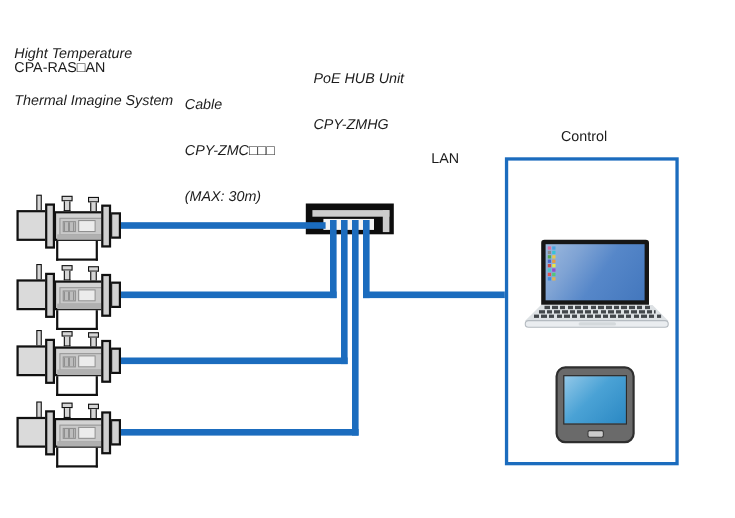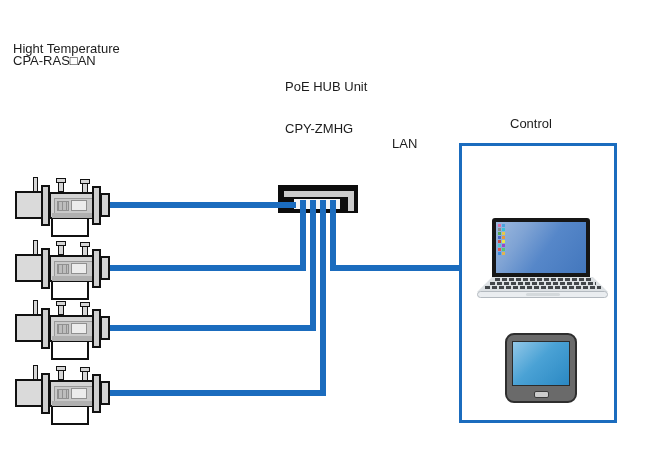--- a/index.html
+++ b/index.html
@@ -2,25 +2,25 @@
 <html style="--blue: #1b6cbe;"><head>
 <meta charset="utf-8">
 <style>
   * { margin:0; padding:0; box-sizing:border-box; }
   html,body { background:#ffffff; }
   body { font-family:"Liberation Sans", sans-serif; }
   .canvas { position:relative; width:668px; height:471px; background:#fff; overflow:hidden; }
 
   
   .lbl { position:absolute; font-size:13px; line-height:1.08; color:#1c1c1c; white-space:pre; }
-  .lbl span { display:block; }
+  .lbl span { display:block;font-style:italic; }
   #title       { left:13px;  top:14px;  }
   #cam-model   { left:13px;  top:54px;  }
   #cable-lbl   { left:168px; top:60px;  }
-  #hub-lbl     { left:285px; top:52px;  }
+  #hub-lbl     { left:285px; top:36px;  }
   #sw-lbl      { left:496px; top:63px;  }
   #computer-lbl{ left:510px; top:117px; }
   #lan-lbl     { left:392px; top:137px; }
   #cp-lbl      { left:498px; top:202px; }
 
   
   .cable { position:absolute; background:var(--blue); }
   #cable-cam1  { left:110px; top:202px; width:186px; height:6px; }
   #cable-cam2h { left:110px; top:265px; width:196px; height:6px; }
   #cable-cam3h { left:110px; top:325px; width:206px; height:6px; }
@@ -84,22 +84,28 @@
   .bolt-cap   { position:static !important; width:10px; height:5px; background:#d6d6d6; border:1.5px solid #111; }
   .bolt-stem  { position:static !important; width:6px; height:9px; background:#d6d6d6; border:1.5px solid #111; border-top:none; margin:0 auto; }
 </style>
 </head>
 <body>
 
 <div class="canvas">
 
   <div class="lbl" id="title">
     <span>Hight Temperature</span>
+    <span>Thermal Imagine System</span>
   </div>
   <div class="lbl" id="cam-model">CPA-RAS□AN</div>
+  <div class="lbl" id="cable-lbl">
+    <span>Cable</span>
+    <span>CPY-ZMC□□□</span>
+    <span>(MAX: 30m)</span>
+  </div>
   <div class="lbl" id="hub-lbl">
     <span>PoE HUB Unit</span>
     <span>CPY-ZMHG</span>
   </div>
   <div class="lbl" id="computer-lbl">Control</div>
   <div class="lbl" id="lan-lbl">LAN</div>
   <div class="lbl" id="cp-lbl">Control Panel</div>
 
   <div class="camera" id="camera-1">
   <div class="cam-pin"></div>

